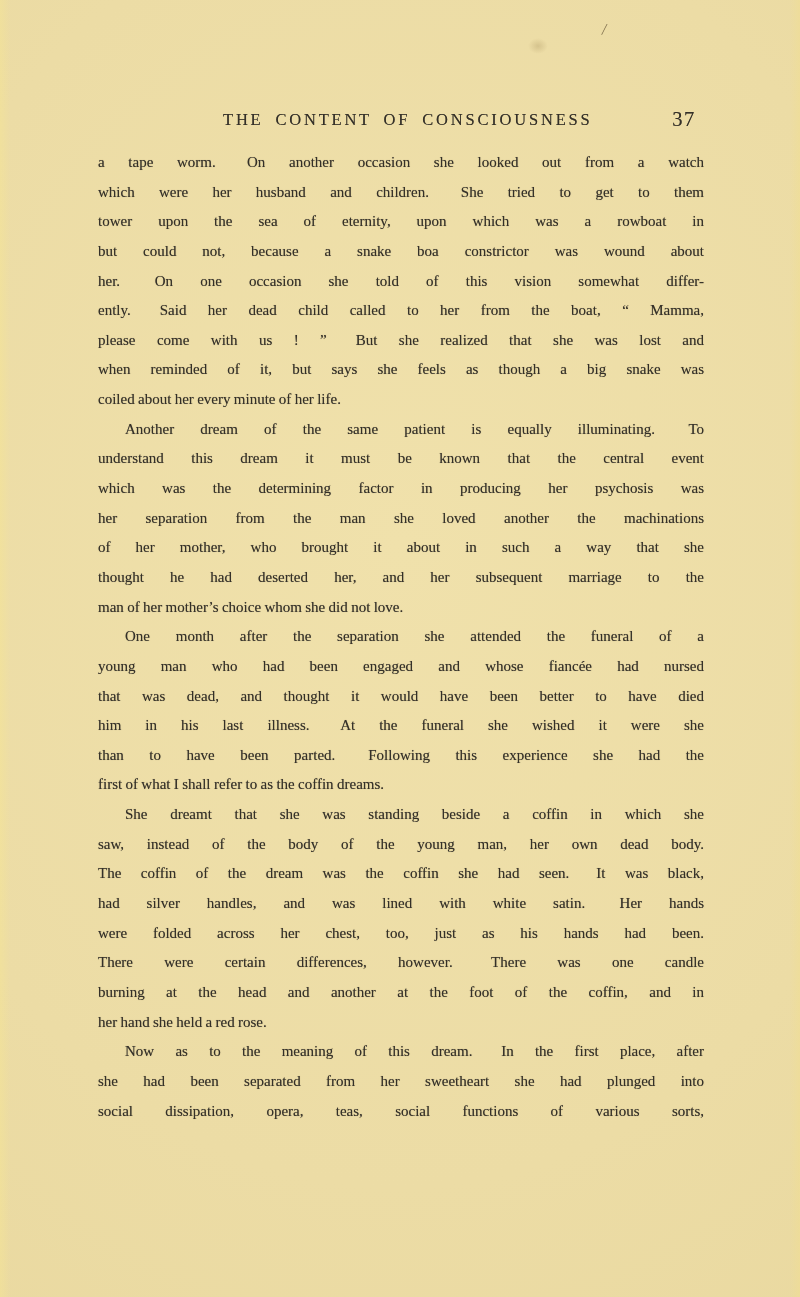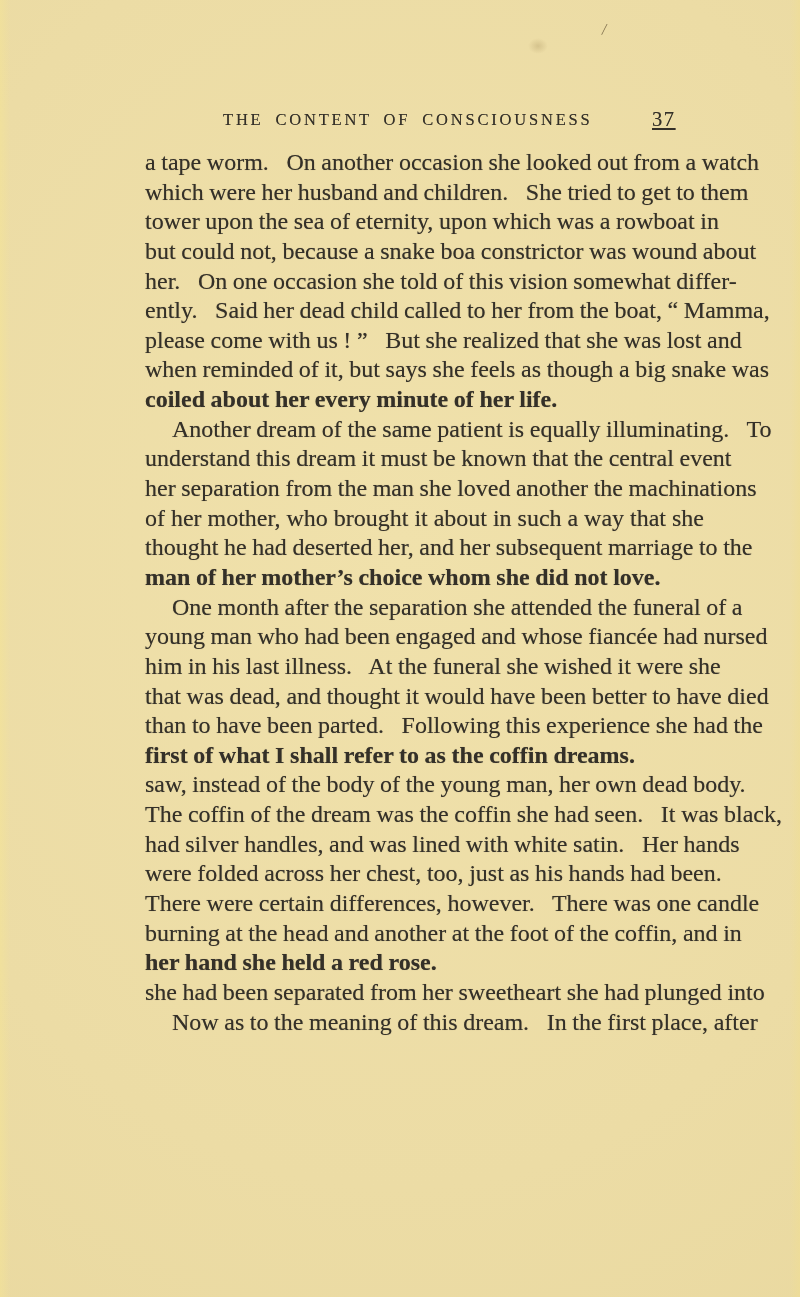--- a/index.html
+++ b/index.html
@@ -41,47 +41,44 @@
     letter-spacing: 2.8px;
     word-spacing: 5px;
     white-space: nowrap;
     text-shadow: 0 0 0.6px rgba(52,48,40,0.55);
   }
   .page-number {
     position: absolute;
     left: 640px;
     top: 0;
     width: 64px;
-    text-align: left;
+    text-align: center;
     font-size: 20.5px;
     letter-spacing: 1.5px;
     text-shadow: 0 0 0.6px rgba(52,48,40,0.55);
-    text-decoration: underline;
   }
 
   .text-block {
     position: absolute;
     left: 98px;
     top: 148px;
     width: 606px;
   }
   .line {
-    font-size: 24px;
+    font-size: 15px;
     line-height: 29.65px;
     height: 29.65px;
     text-align: justify;
     text-align-last: justify;
     word-spacing: -0.4px;
     white-space: nowrap;
     text-shadow: 0 0 0.7px rgba(52,48,40,0.5);
-    margin-left: 47px;
   }
   .line.end {
     text-align-last: left;
-    font-weight: bold;
   }
   .line.indent {
     text-indent: 27px;
     font-family: Liberation Serif, serif;
   }
 
   
   .scan-mark-slash {
     position: absolute;
     left: 602px;
@@ -121,34 +118,37 @@
       <div class="line">which were her husband and children.  She tried to get to them</div>
       <div class="line">tower upon the sea of eternity, upon which was a rowboat in</div>
       <div class="line">but could not, because a snake boa constrictor was wound about</div>
       <div class="line">her.  On one occasion she told of this vision somewhat differ-</div>
       <div class="line">ently.  Said her dead child called to her from the boat, “ Mamma,</div>
       <div class="line">please come with us ! ”  But she realized that she was lost and</div>
       <div class="line">when reminded of it, but says she feels as though a big snake was</div>
       <div class="line end">coiled about her every minute of her life.</div>
       <div class="line indent">Another dream of the same patient is equally illuminating.  To</div>
       <div class="line">understand this dream it must be known that the central event</div>
+      <div class="line">which was the determining factor in producing her psychosis was</div>
       <div class="line">her separation from the man she loved another the machinations</div>
       <div class="line">of her mother, who brought it about in such a way that she</div>
       <div class="line">thought he had deserted her, and her subsequent marriage to the</div>
       <div class="line end">man of her mother’s choice whom she did not love.</div>
       <div class="line indent">One month after the separation she attended the funeral of a</div>
       <div class="line">young man who had been engaged and whose fiancée had nursed</div>
+      <div class="line">that was dead, and thought it would have been better to have died</div>
       <div class="line">him in his last illness.  At the funeral she wished it were she</div>
-      <div class="line">that was dead, and thought it would have been better to have died</div>
       <div class="line">than to have been parted.  Following this experience she had the</div>
       <div class="line end">first of what I shall refer to as the coffin dreams.</div>
+      <div class="line indent">She dreamt that she was standing beside a coffin in which she</div>
       <div class="line">saw, instead of the body of the young man, her own dead body.</div>
       <div class="line">The coffin of the dream was the coffin she had seen.  It was black,</div>
       <div class="line">had silver handles, and was lined with white satin.  Her hands</div>
       <div class="line">were folded across her chest, too, just as his hands had been.</div>
       <div class="line">There were certain differences, however.  There was one candle</div>
       <div class="line">burning at the head and another at the foot of the coffin, and in</div>
       <div class="line end">her hand she held a red rose.</div>
+      <div class="line indent">Now as to the meaning of this dream.  In the first place, after</div>
       <div class="line">she had been separated from her sweetheart she had plunged into</div>
-      <div class="line indent">Now as to the meaning of this dream.  In the first place, after</div>
+      <div class="line">social dissipation, opera, teas, social functions of various sorts,</div>
     </div>
 
 </div>
 
 </body></html>

